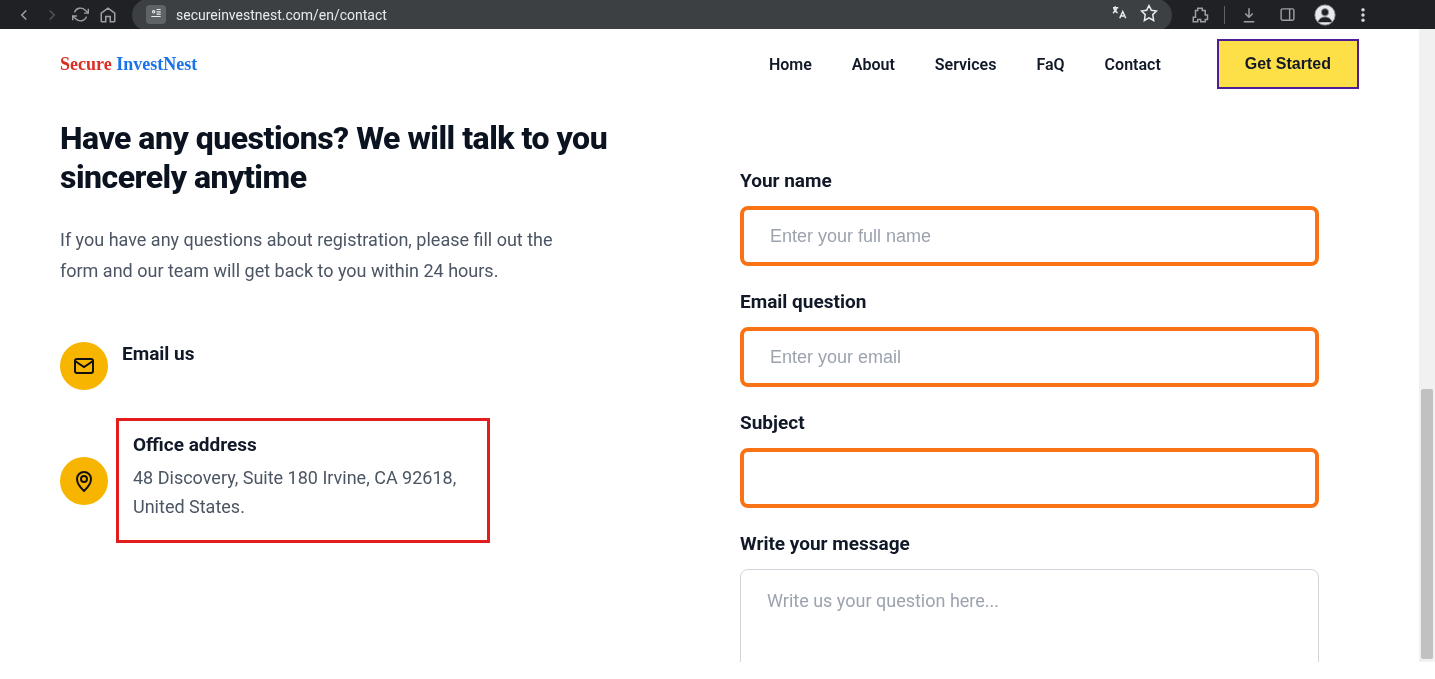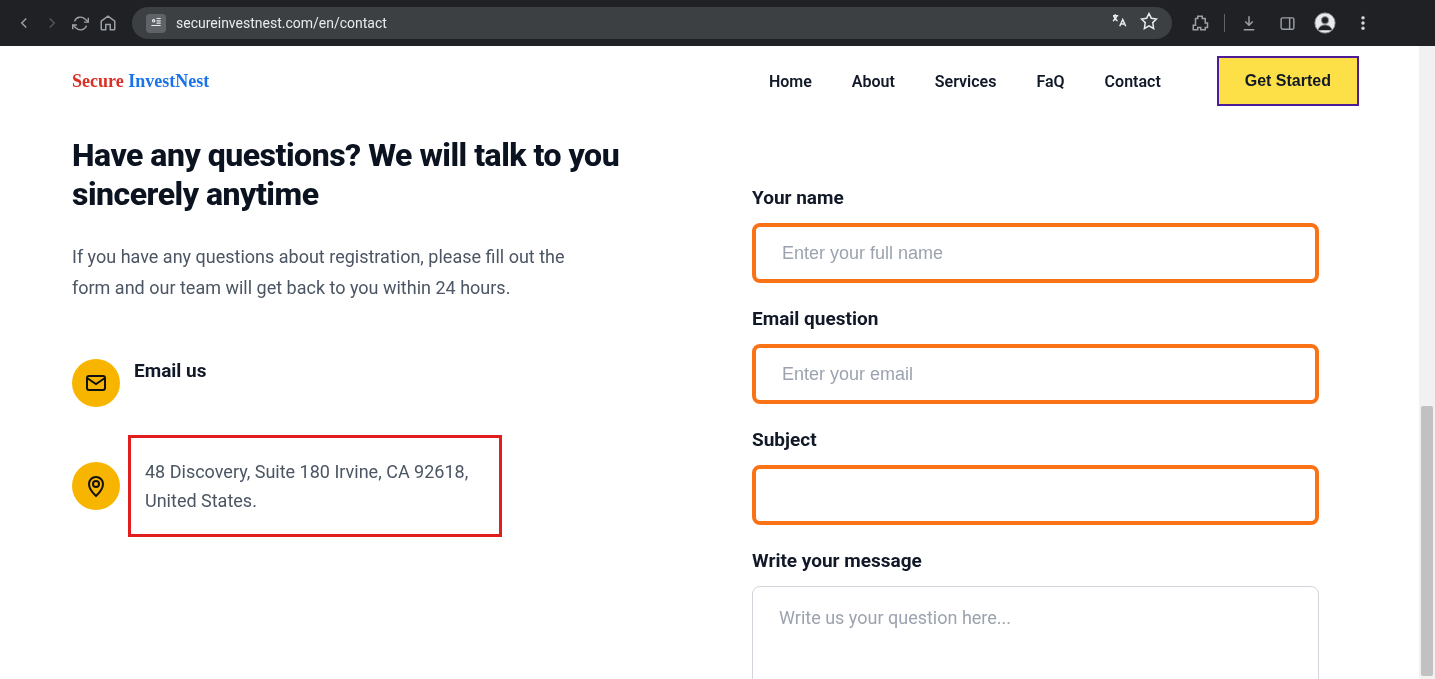--- a/index.html
+++ b/index.html
@@ -1,29 +1,29 @@
 <!DOCTYPE html>
 <html><head>
 <meta charset="utf-8">
 <style>
 * { margin: 0; padding: 0; box-sizing: border-box; }
 body { font-family: -apple-system, BlinkMacSystemFont, "Segoe UI", Roboto, Arial, sans-serif; background: #fff; width: 1435px; height: 679px; overflow: hidden; }
 
 
-.browser-bar { height: 46px; background: #202124; display: flex; align-items: center; padding: 0 10px; color: #9aa0a6; }
+.browser-bar { height: 29px; background: #202124; display: flex; align-items: center; padding: 0 10px; color: #9aa0a6; }
 .browser-btn { width: 28px; height: 28px; display: flex; align-items: center; justify-content: center; cursor: pointer; border-radius: 50%; }
 .browser-btn svg { stroke: #9aa0a6; }
 .addr-pill { display:flex; align-items:center; background:#3c4043; height:32px; border-radius:16px; margin-left:10px; padding:0 14px; flex:1; max-width:1040px; }
 .addr-text { color:#e8eaed; font-size:14px; margin-left:10px; }
 .addr-icons-right { margin-left:auto; display:flex; gap:12px; align-items:center;}
 .chrome-right { display:flex; align-items:center; gap:10px; margin-left:14px; }
 .divider { width:1px; height:18px; background:#5f6368; }
 
 
-.viewport { display:flex; height:633px;margin-left:12px; }
+.viewport { display:flex; height:633px; }
 .page { flex:1; background:#fff; position:relative; overflow:hidden; }
 
 
 .site-nav { height:70px; display:flex; align-items:center; padding:0 60px; position:relative; z-index:10; background:#fff; }
 .logo { font-size:18px; font-weight:600; }
 .logo-a { color:#d93025; font-family:"Comic Sans MS", cursive; }
 .logo-b { color:#1a73e8; font-family:"Comic Sans MS", cursive; }
 .nav-spacer { flex:1; }
 .nav-links { display:flex; gap:40px; align-items:center; }
 .nav-link { color:#111827; font-size:16px; font-weight:600; cursor:pointer; text-decoration:none; }
@@ -174,20 +174,21 @@
         </div>
 
         <div class="contact-row">
           <div class="icon-circle addr-row-align">
             <svg width="24" height="24" viewBox="0 0 24 24" fill="none" stroke="#111" stroke-width="2">
                   <path d="M12 22s7-6.5 7-12a7 7 0 10-14 0c0 5.5 7 12 7 12z"></path>
                   <circle cx="12" cy="10" r="3"></circle>
                 </svg>
           </div>
           <div class="highlight-box">
+            <div class="contact-title">Office address</div>
             <div class="contact-value" style="max-width:340px;">48 Discovery, Suite 180 Irvine, CA 92618, United States.</div>
           </div>
         </div>
       </div>
     </div>
 
     <div class="right">
       <div class="field">
         <label class="label">Your name</label>
         <input class="input" placeholder="Enter your full name" style="">

